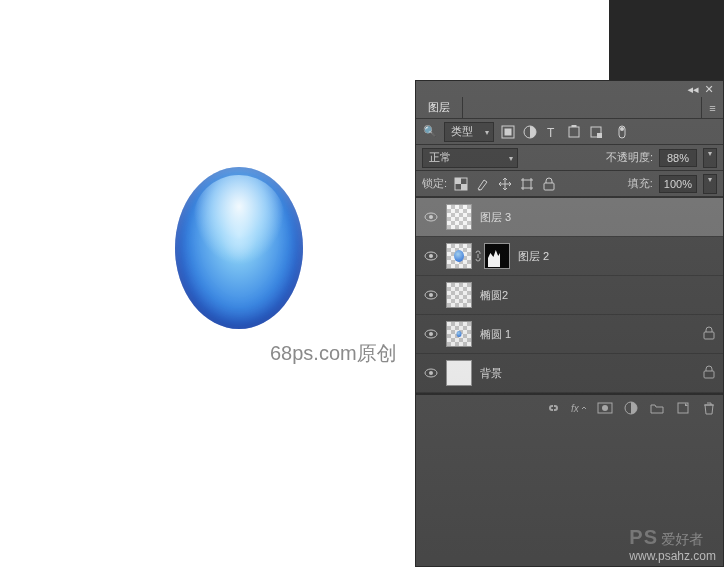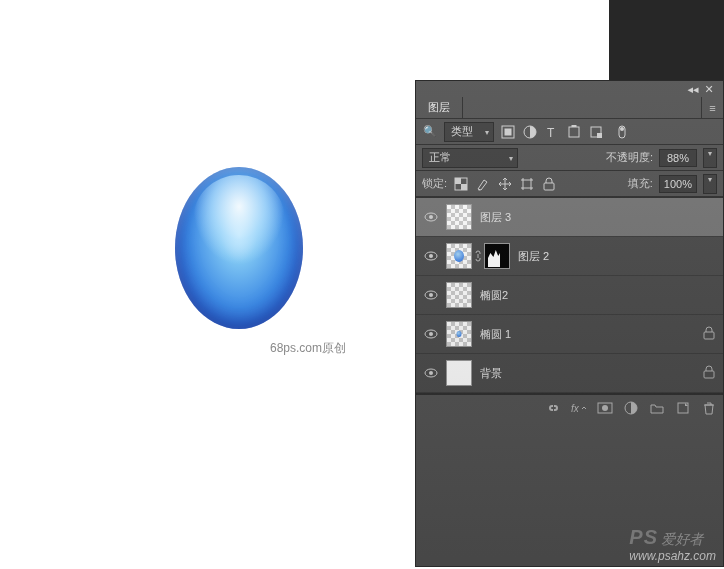--- a/index.html
+++ b/index.html
@@ -2,22 +2,22 @@
 <html><head>
 <meta charset="utf-8">
 <style>
 *{box-sizing:border-box;margin:0;padding:0;font-family:"Microsoft YaHei",Arial,sans-serif;-webkit-font-smoothing:antialiased}
 html,body{width:724px;height:569px;overflow:hidden}
 body{background:#fff;position:relative}
 .dark-block{position:absolute;top:0;right:0;width:115px;height:80px;background:#272727}
 .canvas{position:absolute;top:0;left:0;width:415px;height:569px;background:#fff}
 .orb{position:absolute;top:167px;left:175px;width:128px;height:162px;border-radius:50%/50%;background:radial-gradient(ellipse at 50% 42%, #cfeefd 0%, #7ec5f3 20%, #3d8ae4 55%, #2d63d4 78%, #1f3dbb 100%);box-shadow:inset 0 -6px 20px rgba(10,30,120,.6), inset 0 3px 8px rgba(255,255,255,.35)}
 .orb::before{content:"";position:absolute;top:8px;left:18px;width:92px;height:90px;border-radius:50%;background:radial-gradient(ellipse at 50% 35%, rgba(255,255,255,.9) 0%, rgba(190,230,255,.65) 40%, rgba(140,200,250,0) 70%)}
-.credit{position:absolute;top:340px;left:270px;font-size:12px;color:#8a8a8a}
-.wm{position:absolute;bottom:6px;right:8px;font-size:12px;color:#b9b9b9;font-style:italic}
+.credit{position:absolute;top:340px;left:270px;font-size:20px;color:#8a8a8a}
+.wm{position:absolute;bottom:6px;right:8px;font-size:12px;color:#b9b9b9;}
 .wm .big{font-size:20px;color:#777;font-weight:bold;letter-spacing:1px}
 .wm .cn{font-size:14px;color:#888}
 
 
 .panel{position:absolute;top:80px;left:415px;width:309px;background:#535353;color:#cacaca;font-size:11px;border:1px solid #2a2a2a;height:487px}
 .panel-top{height:16px;display:flex;justify-content:flex-end;align-items:center;padding:0 6px;background:#535353}
 .tabbar{height:22px;display:flex;align-items:stretch;border-bottom:1px solid #2e2e2e}
 .tab{padding:0 12px;display:flex;align-items:center;background:#535353;border-right:1px solid #2e2e2e;cursor:pointer;color:#d8d8d8}
 .tab.active{background:#535353;color:#e6e6e6}
 .opt{display:flex;align-items:center;justify-content:center;width:22px;border-left:1px solid #2e2e2e;margin-left:auto}

